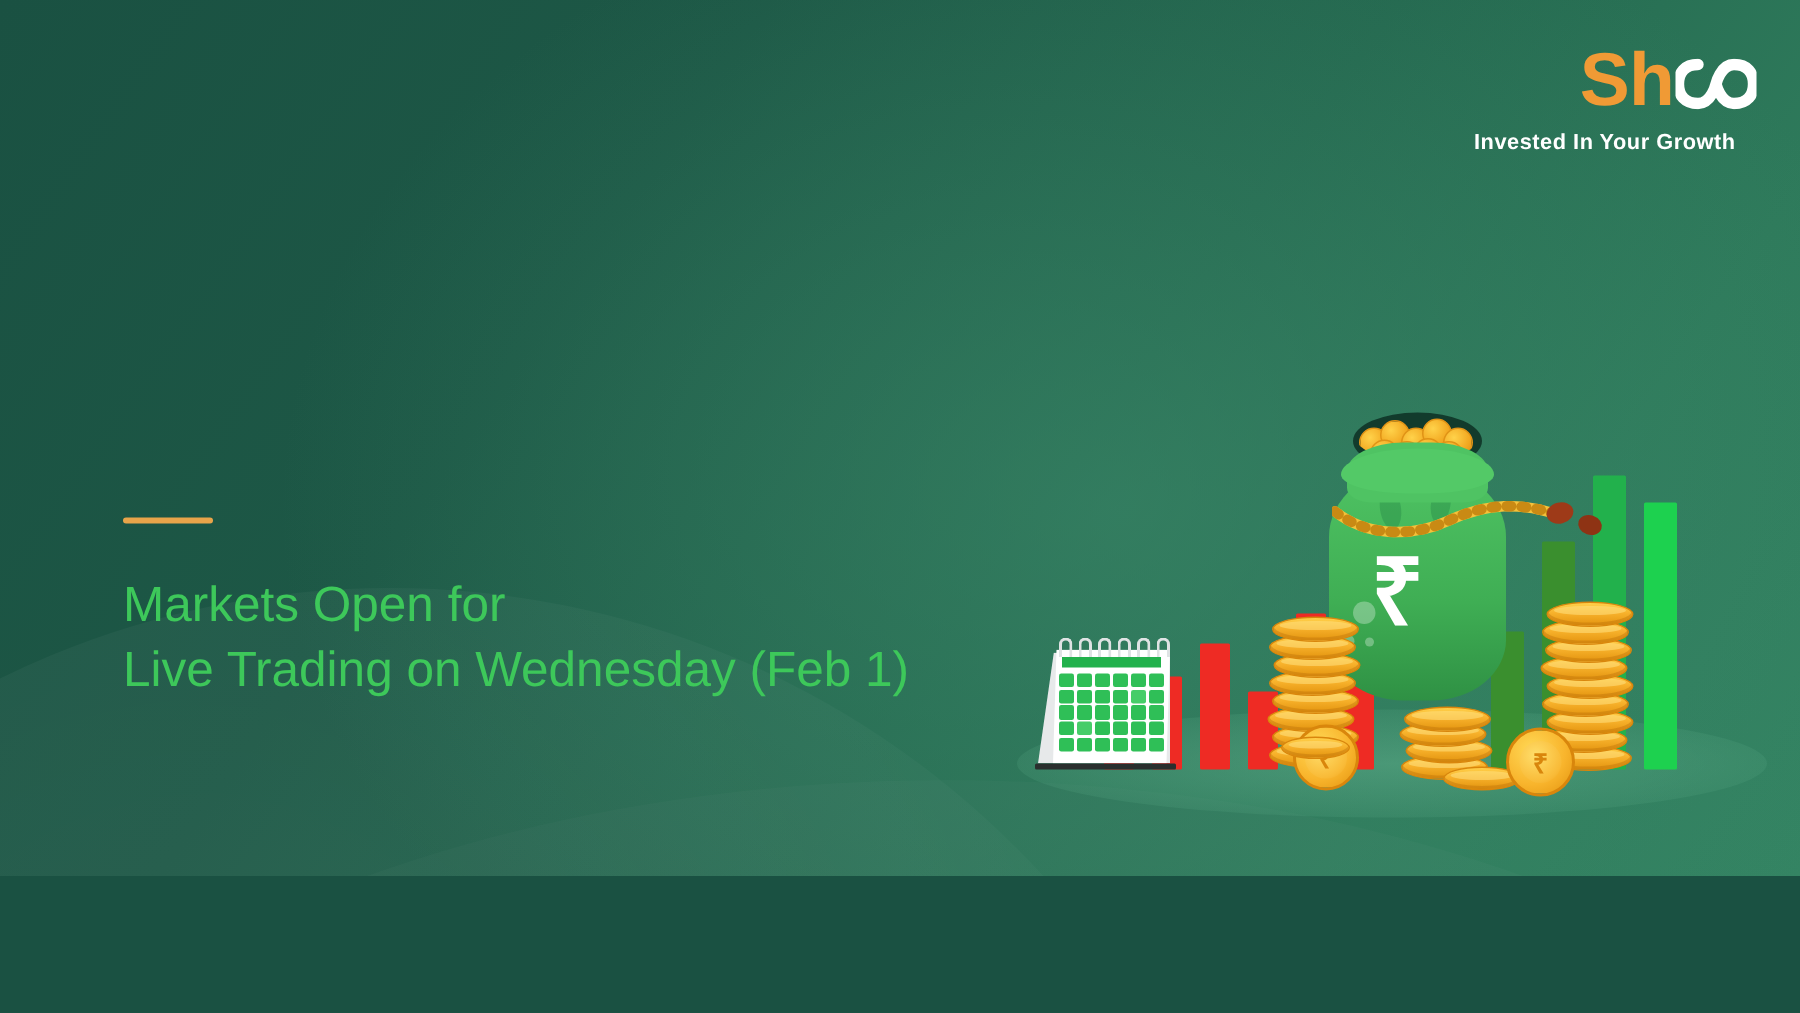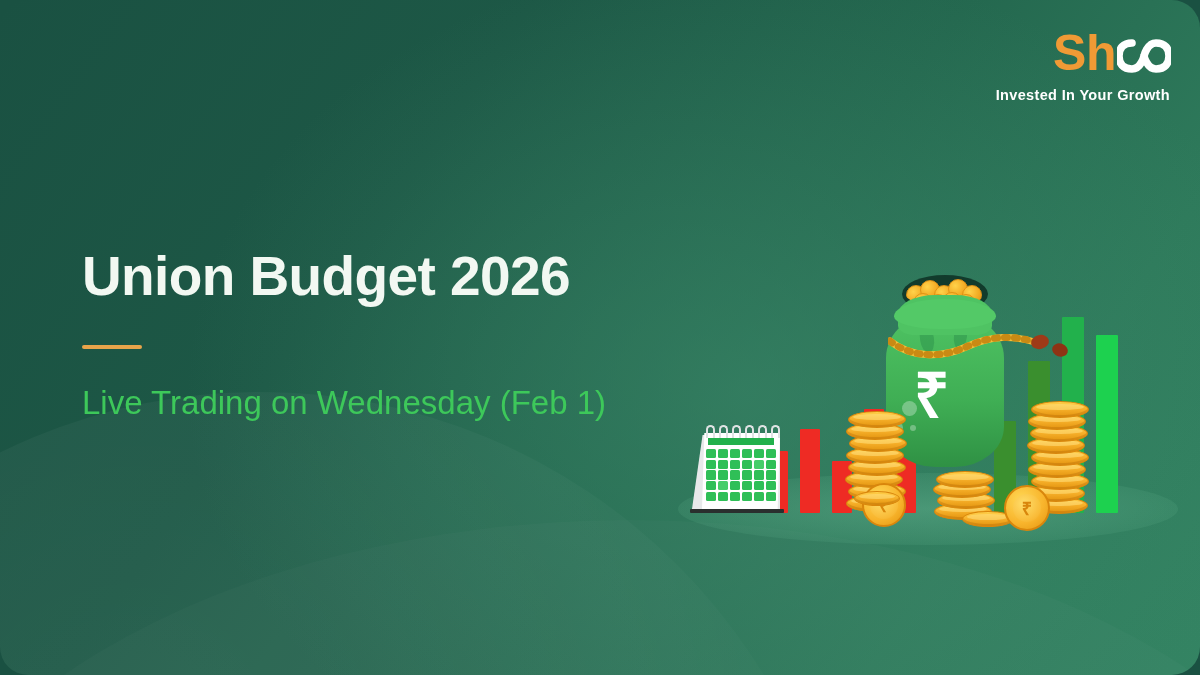--- a/index.html
+++ b/index.html
@@ -6,26 +6,25 @@
   html,body { width:1200px; height:675px; overflow:hidden; }
   body {
     font-family:"Liberation Sans", sans-serif;
     background:#1A5142;
     position:relative;
   }
 
   
   #banner {
     position:absolute; inset:0;
-    width:1200px; height:675px;
+    width:1200px; height:584px;
     overflow:hidden;
     background:
       radial-gradient(ellipse 900px 700px at 62% 58%, rgba(62,140,108,0.55) 0%, rgba(62,140,108,0.0) 62%),
       linear-gradient(125deg, #1A5142 0%, #1D5846 32%, #24684F 58%, #2E7A5B 80%, #348463 100%);
-    border-radius: 28px;
   }
 
   
   .bg-arc {
     position:absolute;
     left:-330px; top:392px;
     width:1180px; height:1180px;
     border-radius:50%;
     background:radial-gradient(circle at 40% 32%, rgba(255,255,255,0.055) 0%, rgba(255,255,255,0.028) 48%, rgba(255,255,255,0.0) 70%);
   }
@@ -40,21 +39,21 @@
   
   #logo { position:absolute; right:28px; top:28px; text-align:right; }
   .logo-word {
     font-size:50px; font-weight:700; color:#F09A35;
     letter-spacing:-0.5px; line-height:1;
     display:flex; align-items:center; justify-content:flex-end;
   }
   .logo-inf { display:inline-flex; align-items:center; margin:0 1px; position:relative; top:3px; }
   .logo-tag {
     font-size:14.5px; font-weight:700; color:#FFFFFF;
-    letter-spacing:0.35px; margin-top:9px; margin-right:2px;
+    letter-spacing:0.35px; margin-top:9px; margin-right:15px;
   }
 
   
   #headline {
     position:absolute; left:82px; top:247px;
     font-size:55px; font-weight:700; color:#F2F8F2;
     letter-spacing:-0.6px; line-height:1.06; white-space:nowrap;
   }
   #divider {
     position:absolute; left:82px; top:345px;
@@ -198,25 +197,25 @@
       <span>Sh</span>
       <span class="logo-inf">
         <svg width="54" height="34" viewBox="0 0 54 34" aria-hidden="true">
           <path d="M15 4 C6 4 2 9.5 2 17 C2 24.5 6 30 15 30 C24 30 27 17 27 17 C27 17 30 4 39 4 C48 4 52 9.5 52 17 C52 24.5 48 30 39 30 C30 30 27 17 27 17" fill="none" stroke="#FFFFFF" stroke-width="7.6" stroke-linecap="round"></path>
         </svg>
       </span>
     </div>
     <div class="logo-tag">Invested In Your Growth</div>
   </div>
 
-  <h1 id="headline">Union Budget 2026</h1>
 
   <div id="divider"></div>
 
   <div id="subheadline">
+    <span>Markets Open for</span>
     <span>Live Trading on Wednesday (Feb 1)</span>
   </div>
 
   <div id="art">
 
     <div class="el ground-shadow"></div>
 
     <div class="el" style="left:96px; top:16px; width:450px; height:242px;">
       <div class="bar" style="left:0px;   width:20px; height:26px;  background:#EE2B24;"></div>
       <div class="bar" style="left:32px;  width:20px; height:62px;  background:#EE2B24;"></div>

